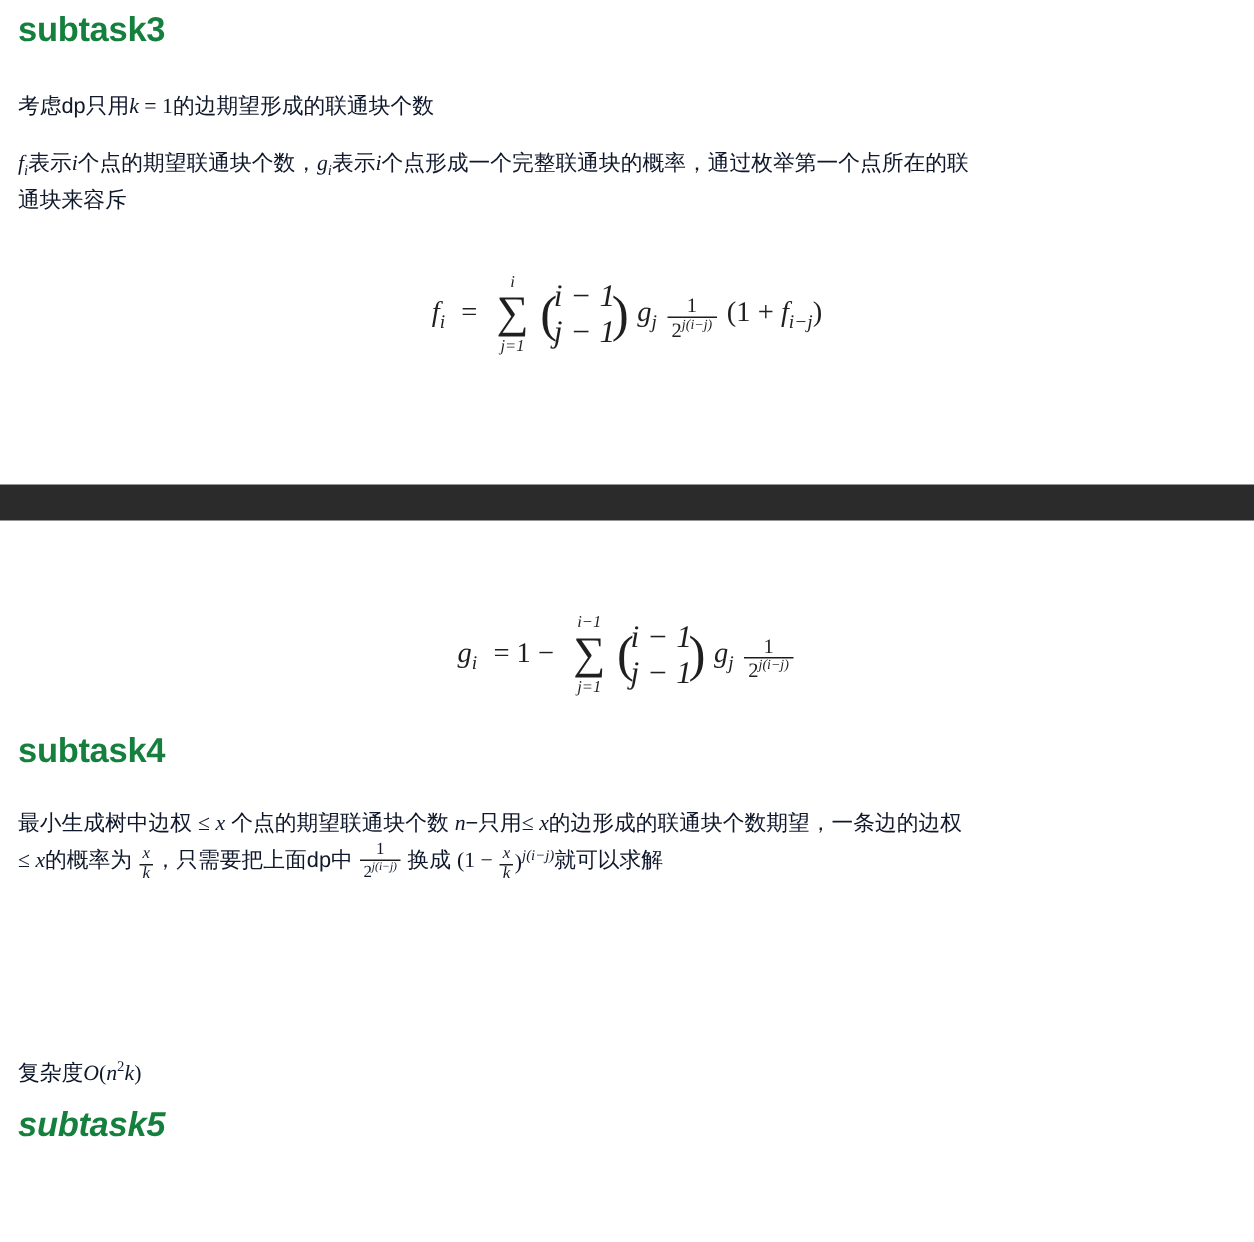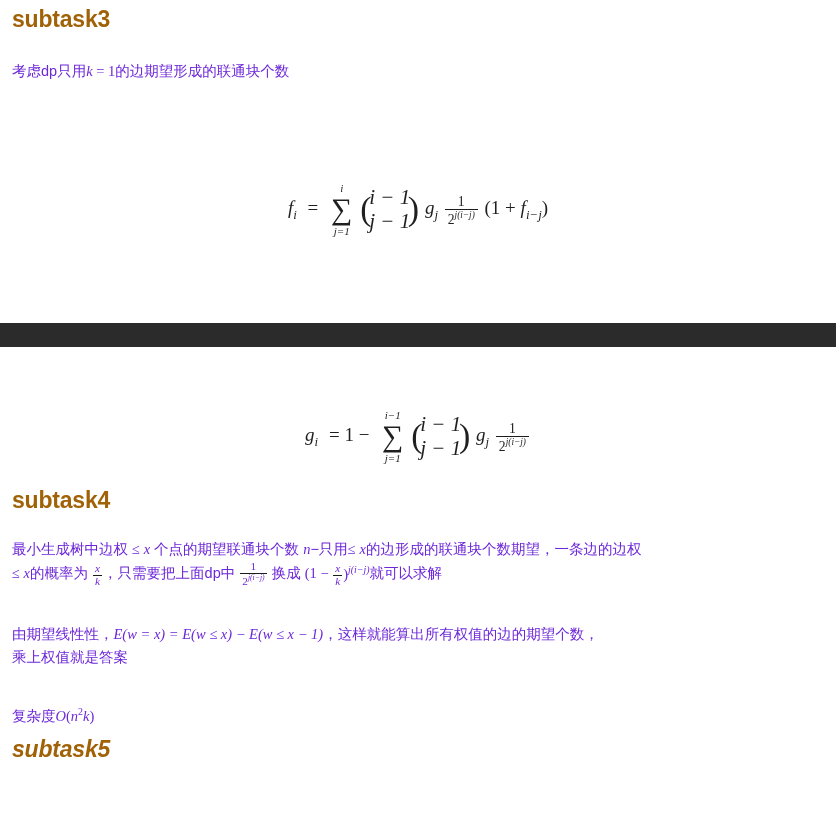--- a/index.html
+++ b/index.html
@@ -19,28 +19,28 @@
     position: relative;
     width: 836px;
     height: 828px;
     box-sizing: border-box;
     padding: 0 12px;
   }
   h2.heading {
     font-family: "Liberation Sans", sans-serif;
     font-size: 23px;
     font-weight: bold;
-    color: #a16207;
+    color: #15803d;
     margin: 0;
     letter-spacing: -0.2px;
   }
   .para {
     font-size: 14.5px;
     line-height: 1.62;
-    color: #6d28d9;
+    color: #0f172a;
     margin: 0;
   }
   .math {
     font-family: "Liberation Serif", serif;
     font-style: italic;
   }
   .mathup {
     font-family: "Liberation Serif", serif;
     font-style: normal;
   }
@@ -159,20 +159,24 @@
 <body>
 
 <div class="page">
 
   <h2 class="heading abs" style="left:12px; top:6px;">subtask3</h2>
 
   <p class="para abs" style="left:12px; top:60px; width:800px;">
     <span>考虑dp只用</span><span class="math">k</span><span class="mathup"> = </span><span class="mathup">1</span><span>的边期望形成的联通块个数</span>
   </p>
 
+  <p class="para abs" style="left:12px; top:98px; width:812px;">
+    <span class="math">f<sub class="sb">i</sub></span><span>表示</span><span class="math">i</span><span>个点的期望联通块个数，</span><span class="math">g<sub class="sb">i</sub></span><span>表示</span><span class="math">i</span><span>个点形成一个完整联通块的概率，通过枚举第一个点所在的联</span><br>
+    <span>通块来容斥</span>
+  </p>
 
   <div class="eq-block abs" style="left:0; top:185px; width:836px;">
     <span class="math"><span>f</span><sub class="sb">i</sub></span>
     <span class="mathup" style="margin:0 6px;">=</span>
     <span class="sumop">
       <span class="lim-top">i</span>
       <span class="sigma">∑</span>
       <span class="lim-bot">j=1</span>
     </span>
     <span class="binom">
@@ -216,24 +220,20 @@
     </span>
   </div>
 
   <h2 class="heading abs" style="left:12px; top:487px;">subtask4</h2>
 
   <p class="para abs" style="left:12px; top:538px; width:812px;">
     <span>最小生成树中边权 </span><span class="mathup">≤ </span><span class="math">x</span><span> 个点的期望联通块个数 </span><span class="math">n</span><span>−只用</span><span class="mathup">≤ </span><span class="math">x</span><span>的边形成的联通块个数期望，一条边的边权</span><br>
     <span class="mathup">≤ </span><span class="math">x</span><span>的概率为 </span><span class="frac"><span class="num math">x</span><span class="den math">k</span></span><span>，只需要把上面dp中 </span><span class="frac"><span class="num mathup">1</span><span class="den mathup"><span>2</span><sup class="sp math">j(i−j)</sup></span></span><span> 换成 </span><span class="mathup">(1 − </span><span class="frac"><span class="num math">x</span><span class="den math">k</span></span><span class="mathup"><span>)</span><sup class="sp math">j(i−j)</sup></span><span>就可以求解</span>
   </p>
 
-  <p class="para abs" style="left:12px; top:623px; width:812px;">
-    <span>由期望线性性，</span><span class="math">E(w = x) = E(w ≤ x) − E(w ≤ x − 1)</span><span>，这样就能算出所有权值的边的期望个数，</span><br>
-    <span>乘上权值就是答案</span>
-  </p>
 
   <p class="para abs" style="left:12px; top:688px; width:812px;margin-top:16px;">
     <span>复杂度</span><span class="math"><span>O</span><span class="mathup">(</span><span>n</span><sup class="sp mathup">2</sup><span>k</span><span class="mathup">)</span></span>
   </p>
 
   <h2 class="heading abs" style="left:12px; top:736px;font-style:italic;">subtask5</h2>
 
 
 </div>
 

